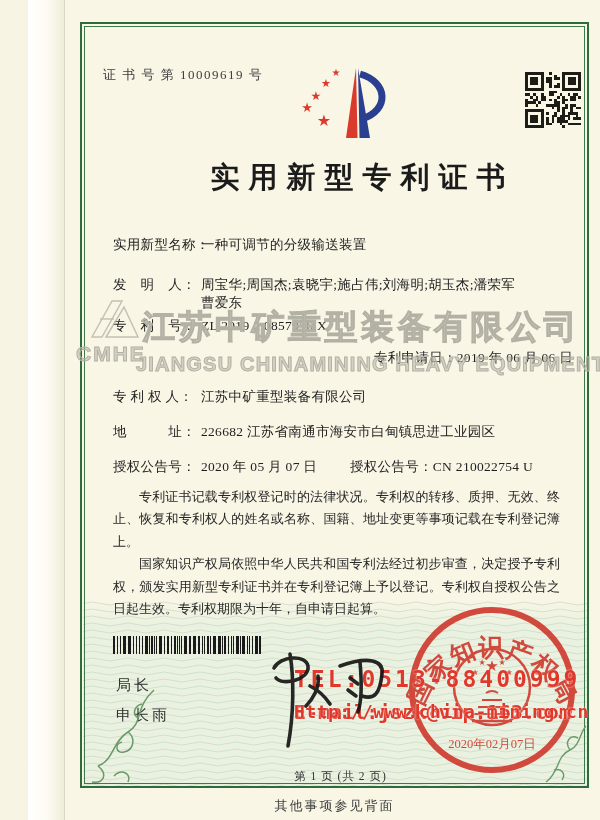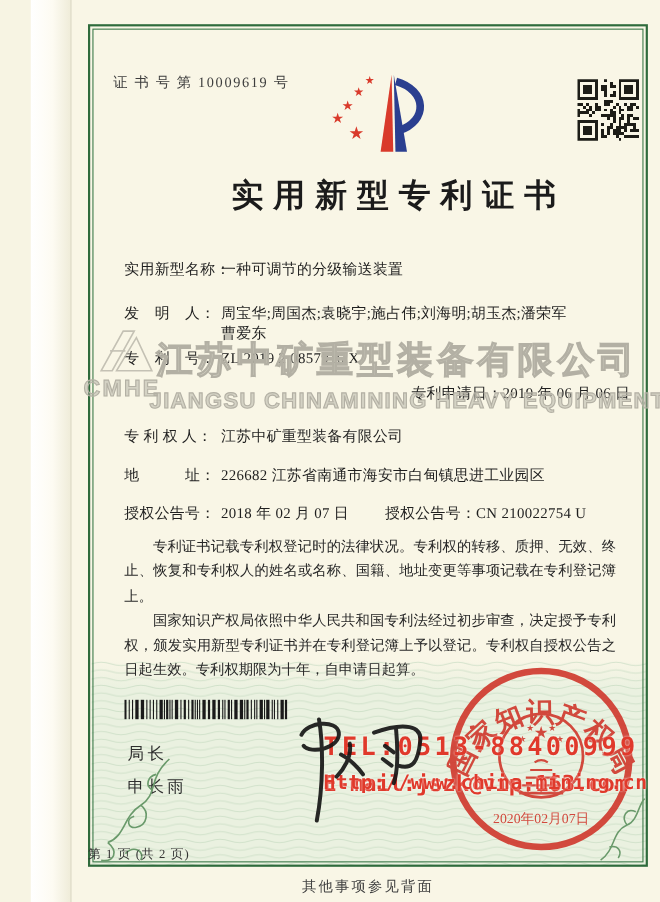--- a/index.html
+++ b/index.html
@@ -28,21 +28,21 @@
   .wm-cmhe{left:48px;top:342px;font-size:21px;letter-spacing:2px;}
   
   .bottom-section{left:55px;top:600px;width:506px;height:188px;z-index:1;}
   .sig-label{left:88px;font-size:15px;color:#2e2e2e;letter-spacing:3px;z-index:3;
     font-family:"Liberation Sans","DejaVu Sans",sans-serif;}
   .contact{color:#e0392b;font-family:"DejaVu Sans Mono","Liberation Mono",monospace;font-weight:bold;
     z-index:5;white-space:nowrap;text-shadow:0 0 2px rgba(255,255,255,.85);}
   .tel{left:266px;top:666px;font-size:23px;letter-spacing:3px;}
   .email{left:266px;top:700px;font-size:20px;letter-spacing:0px;}
   .web{left:266px;top:701px;font-size:18px;letter-spacing:.5px;text-align:right;}
-  .page-info{left:52px;top:769px;width:521px;text-align:left;font-size:11.5px;color:#333;z-index:3;letter-spacing:1px;}
+  .page-info{left:52px;top:769px;width:521px;text-align:center;font-size:11.5px;color:#333;z-index:3;letter-spacing:1px;}
   .footer-note{left:52px;top:797px;width:509px;text-align:center;font-size:13px;color:#3f3f3f;letter-spacing:2px;z-index:3;}
   svg{display:block;}
   .z3{z-index:3;} .z4{z-index:4;} .z6{z-index:6;}
 </style>
 </head>
 <body>
 
 <div class="page">
 
   <div class="scan-edge"></div>
@@ -313,21 +313,21 @@
   <div class="abs row" style="top:349px;text-align:right;">
     <span class="lab">专利申请日：</span><span>2019 年 06 月 06 日</span>
   </div>
   <div class="abs row" style="top:388px;">
     <span class="lab">专 利 权 人：</span><span>江苏中矿重型装备有限公司</span>
   </div>
   <div class="abs row" style="top:423px;">
     <span class="lab">地　　　址：</span><span>226682 江苏省南通市海安市白甸镇思进工业园区</span>
   </div>
   <div class="abs row" style="top:458px;">
-    <span class="lab">授权公告号：</span><span>2018 年 02 月 07 日</span>
+    <span class="lab">授权公告号：</span><span>2020 年 05 月 07 日</span>
   </div>
   <div class="abs row" style="top:458px;left:322px;">
     <span>授权公告号：</span><span>CN 210022754 U</span>
   </div>
 
   <div class="abs paras">
     <p>专利证书记载专利权登记时的法律状况。专利权的转移、质押、无效、终止、恢复和专利权人的姓名或名称、国籍、地址变更等事项记载在专利登记簿上。</p>
     <p>国家知识产权局依照中华人民共和国专利法经过初步审查，决定授予专利权，颁发实用新型专利证书并在专利登记簿上予以登记。专利权自授权公告之日起生效。专利权期限为十年，自申请日起算。</p>
   </div>
 

